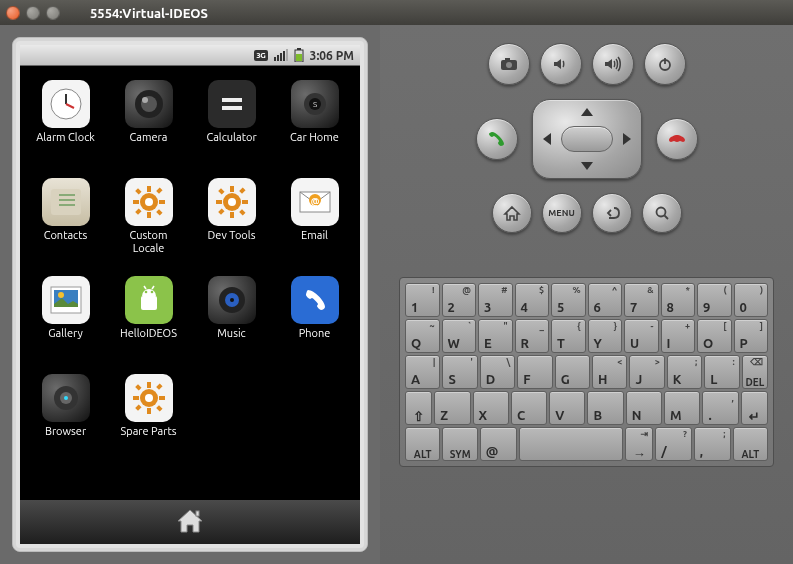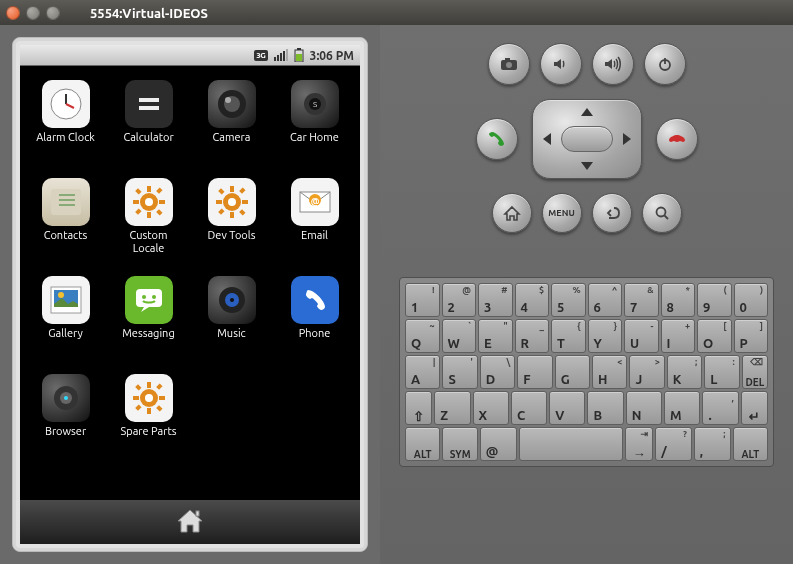--- a/index.html
+++ b/index.html
@@ -244,37 +244,37 @@
               <div class="app-icon" style="background: rgb(244, 244, 244);">
                 <svg width="36" height="36" viewBox="0 0 36 36">
                   <circle cx="18" cy="18" r="15" fill="#fff" stroke="#888"></circle>
                   <line x1="18" y1="18" x2="18" y2="8" stroke="#333" stroke-width="2"></line>
                   <line x1="18" y1="18" x2="26" y2="22" stroke="#c33" stroke-width="2"></line>
                 </svg>
               </div>
               <div class="app-label">Alarm Clock</div>
             </div>
             <div class="app">
-              <div class="app-icon" style="background: rgb(43, 43, 43);">
-                <svg width="28" height="28" viewBox="0 0 28 28">
-                  <rect x="4" y="8" width="20" height="4" fill="#eee"></rect>
-                  <rect x="4" y="16" width="20" height="4" fill="#eee"></rect>
-                </svg>
-              </div>
-              <div class="app-label">Calculator</div>
-            </div>
-            <div class="app">
               <div class="app-icon" style="background: radial-gradient(circle at 30% 30%, rgb(107, 107, 107), rgb(17, 17, 17));">
                 <svg width="36" height="36" viewBox="0 0 36 36">
                   <circle cx="18" cy="18" r="14" fill="#222"></circle>
                   <circle cx="18" cy="18" r="8" fill="#555"></circle>
                   <circle cx="14" cy="14" r="3" fill="#aaa"></circle>
                 </svg>
               </div>
               <div class="app-label">Camera</div>
+            </div>
+            <div class="app">
+              <div class="app-icon" style="background: rgb(43, 43, 43);">
+                <svg width="28" height="28" viewBox="0 0 28 28">
+                  <rect x="4" y="8" width="20" height="4" fill="#eee"></rect>
+                  <rect x="4" y="16" width="20" height="4" fill="#eee"></rect>
+                </svg>
+              </div>
+              <div class="app-label">Calculator</div>
             </div>
             <div class="app">
               <div class="app-icon" style="background: radial-gradient(circle at 30% 30%, rgb(107, 107, 107), rgb(17, 17, 17));">
                 <svg width="30" height="26" viewBox="0 0 30 26">
                   <circle cx="15" cy="13" r="11" fill="#333"></circle>
                   <circle cx="15" cy="13" r="6" fill="#111"></circle>
                   <text x="15" y="16" font-size="8" fill="#ddd" text-anchor="middle">S</text>
                 </svg>
               </div>
               <div class="app-label">Car Home</div>
@@ -345,30 +345,31 @@
                 <svg width="34" height="30" viewBox="0 0 34 30">
                   <rect x="2" y="2" width="30" height="26" fill="#fff" stroke="#999"></rect>
                   <rect x="5" y="5" width="24" height="14" fill="#3a7fc0"></rect>
                   <circle cx="12" cy="10" r="3" fill="#f5c02e"></circle>
                   <path d="M5 19l8-6 6 6 5-3 5 3v3H5z" fill="#5a8a3a"></path>
                 </svg>
               </div>
               <div class="app-label">Gallery</div>
             </div>
             <div class="app">
-              <div class="app-icon" style="background: rgb(106, 185, 44);">
-                <svg width="30" height="26" viewBox="0 0 30 26">
-                  <rect x="2" y="2" width="26" height="18" rx="4" fill="#fff"></rect>
-                  <path d="M10 20l-3 5 8-5z" fill="#fff"></path>
-                  <circle cx="10" cy="10" r="2" fill="#6ab92c"></circle>
-                  <circle cx="20" cy="10" r="2" fill="#6ab92c"></circle>
-                  <path d="M9 14c2 2 10 2 12 0" stroke="#6ab92c" stroke-width="2" fill="none"></path>
-                </svg>
-              </div>
-              <div class="app-label">Messaging</div>
+              <div class="app-icon" style="background: rgb(139, 195, 74);">
+                <svg width="30" height="32" viewBox="0 0 30 32">
+                  <rect x="7" y="12" width="16" height="14" rx="2" fill="#fff"></rect>
+                  <path d="M8 12a7 7 0 0114 0z" fill="#fff"></path>
+                  <circle cx="12" cy="8" r="1.3" fill="#8bc34a"></circle>
+                  <circle cx="18" cy="8" r="1.3" fill="#8bc34a"></circle>
+                  <line x1="10" y1="2" x2="12" y2="5" stroke="#fff" stroke-width="1.5"></line>
+                  <line x1="20" y1="2" x2="18" y2="5" stroke="#fff" stroke-width="1.5"></line>
+                </svg>
+              </div>
+              <div class="app-label">HelloIDEOS</div>
             </div>
             <div class="app">
               <div class="app-icon" style="background: radial-gradient(circle at 30% 30%, rgb(107, 107, 107), rgb(17, 17, 17));">
                 <svg width="32" height="32" viewBox="0 0 32 32">
                   <circle cx="16" cy="16" r="13" fill="#222"></circle>
                   <circle cx="16" cy="16" r="7" fill="#2a5fc0"></circle>
                   <circle cx="16" cy="16" r="2" fill="#111"></circle>
                 </svg>
               </div>
               <div class="app-label">Music</div>

